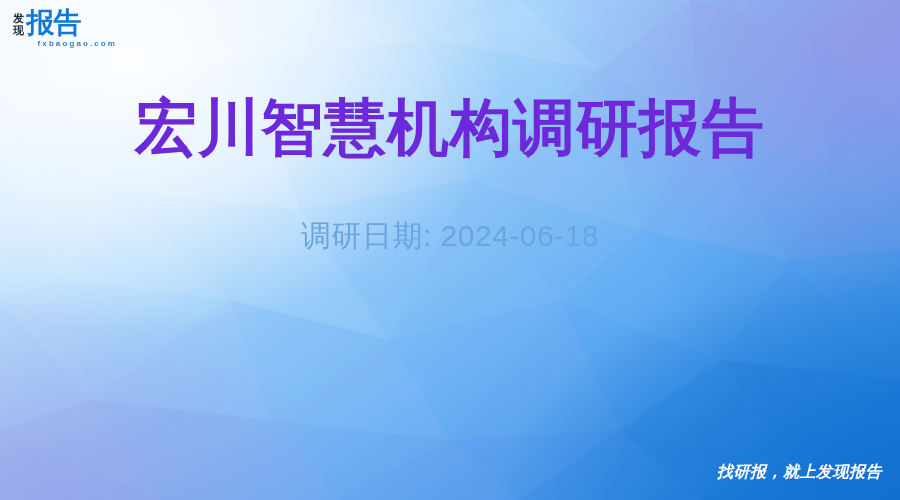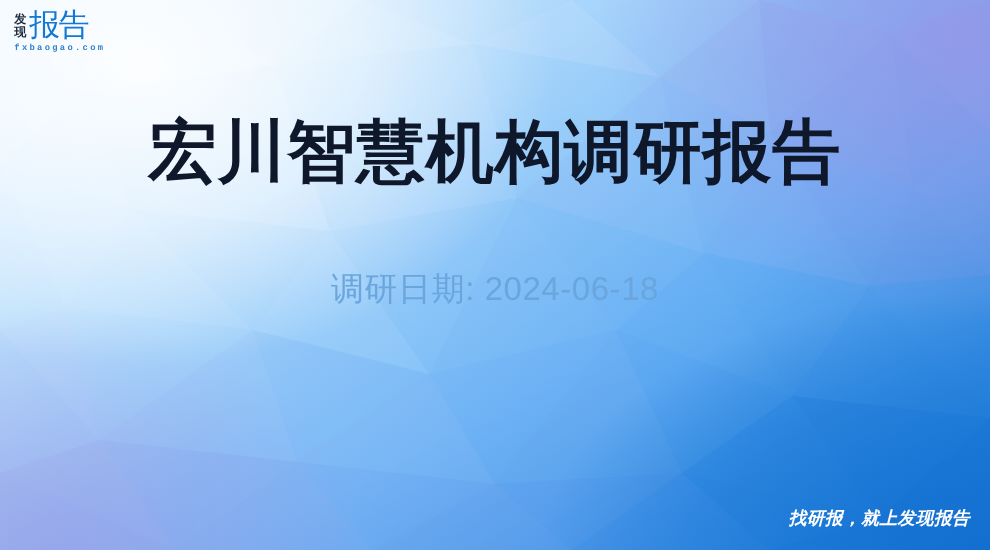--- a/index.html
+++ b/index.html
@@ -79,53 +79,54 @@
   .logo-stack-char {
     font-size: 11px;
     line-height: 12px;
     color: #1c2b3d;
     font-weight: 700;
     letter-spacing: -0.5px;
   }
   #logo-main {
     font-size: 28px;
     line-height: 28px;
-    font-weight: 400;
+    font-weight: 700;
     color: #1278d4;
     letter-spacing: -1px;
   }
   #logo-url {
     margin-top: 2px;
     font-size: 8px;
     line-height: 10px;
     letter-spacing: 2.1px;
     color: #2f82cf;
     font-weight: 700;
-    font-family: Liberation Mono, monospace;
+    font-family: Liberation Sans, sans-serif;
+    text-align: right;
   }
 
   
   #headline-block {
     position: absolute;
     left: 0;
     right: 0;
     top: 84px;
     text-align: center;
   }
   #cover-title {
     font-size: 62px;
     line-height: 80px;
     font-weight: 900;
-    color: #0f172a;
+    color: #6d28d9;
     letter-spacing: 1px;
-    margin: 15px;
+    margin: 4px;
     white-space: nowrap;
   }
   #cover-subtitle {
-    margin-top: 65px;
+    margin-top: 48px;
     font-size: 30px;
     line-height: 40px;
     font-weight: 400;
     color: #6aa6dd;
     letter-spacing: 0.5px;
     white-space: nowrap;
   }
 
   
   #footer-slogan {

